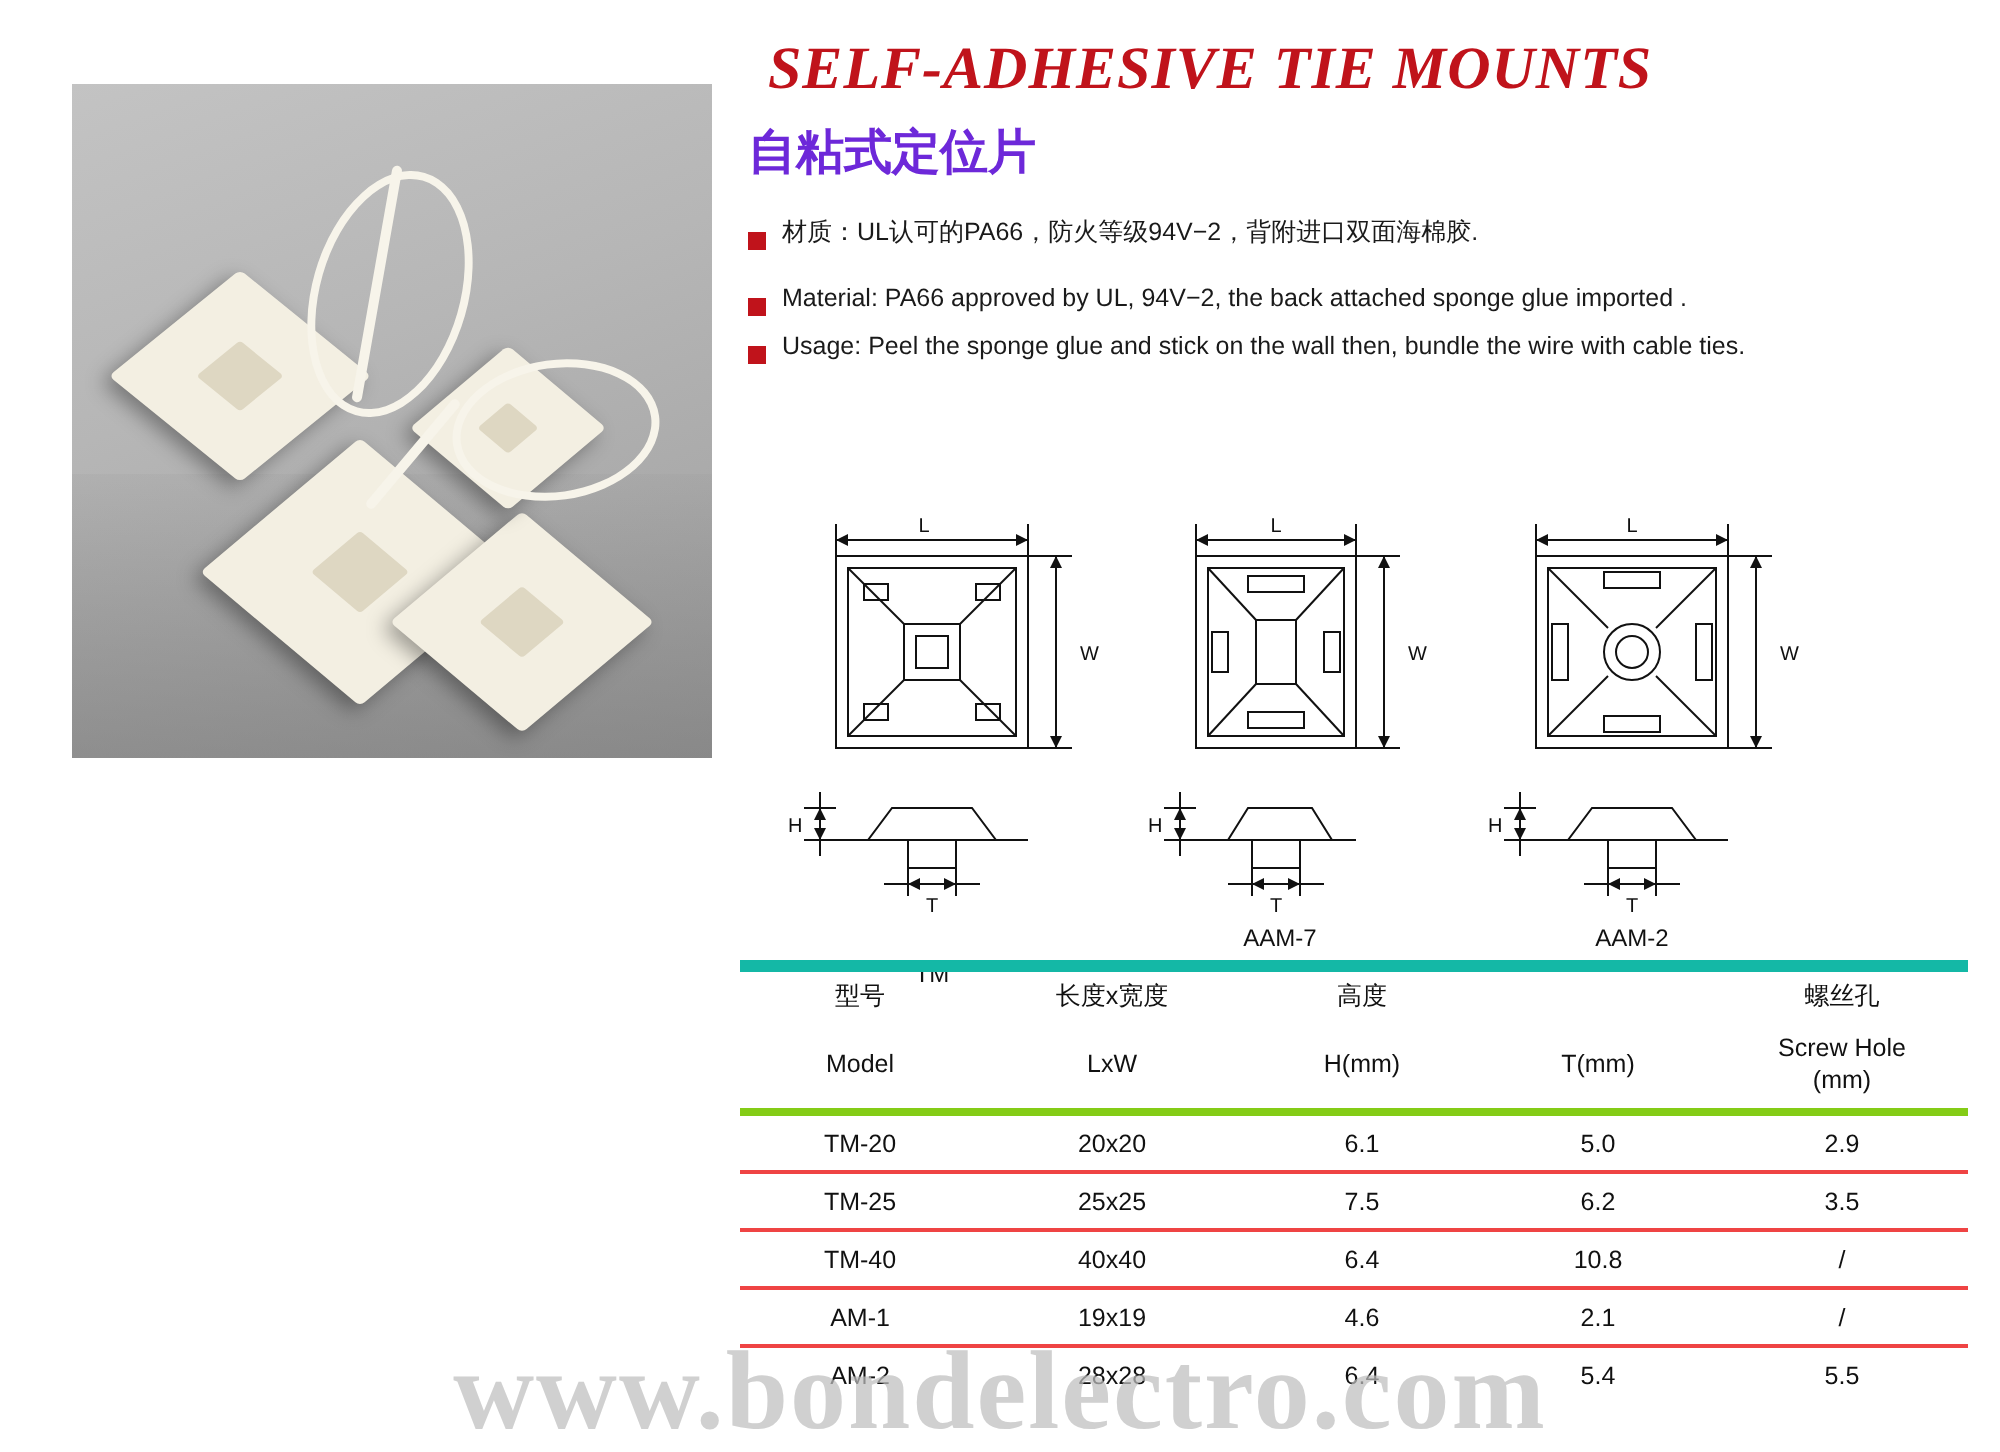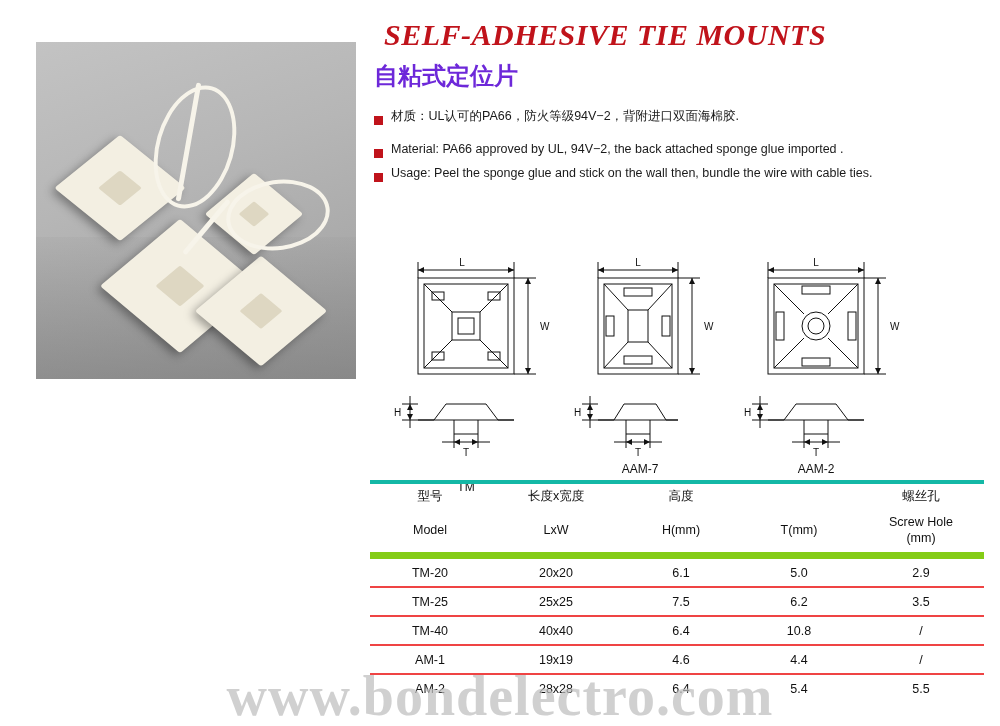--- a/index.html
+++ b/index.html
@@ -149,28 +149,28 @@
     text-align: center;
     padding: 0;
     border: none;
   }
   .spec-table thead th {
     font-weight: normal;
     line-height: 16px;
     padding: 4px 0 6px 0;
   }
   .spec-table thead tr.hdr {
-    border-top: 4px solid #14b8a6;
+    border-top: 6px solid #14b8a6;
   }
   .spec-table tbody td {
     height: 27px;
     border-top: 2px solid #ef4444;
   }
   .spec-table tbody tr:first-child td {
-    border-top: 7px solid #84cc16;
+    border-top: 4px solid #84cc16;
   }
   .col-model { width: 120px; }
   .col-lw    { width: 132px; }
   .col-h     { width: 118px; }
   .col-t     { width: 118px; }
   .col-s     { width: 126px; margin-top: 32px; }
 
   
   .watermark {
     position: absolute;
@@ -419,21 +419,21 @@
       <td>TM-40</td>
       <td>40x40</td>
       <td>6.4</td>
       <td>10.8</td>
       <td>/</td>
     </tr>
     <tr>
       <td>AM-1</td>
       <td>19x19</td>
       <td>4.6</td>
-      <td>4.4</td>
+      <td>2.1</td>
       <td>/</td>
     </tr>
     <tr>
       <td>AM-2</td>
       <td>28x28</td>
       <td>6.4</td>
       <td>5.4</td>
       <td>5.5</td>
     </tr>
   </tbody>

